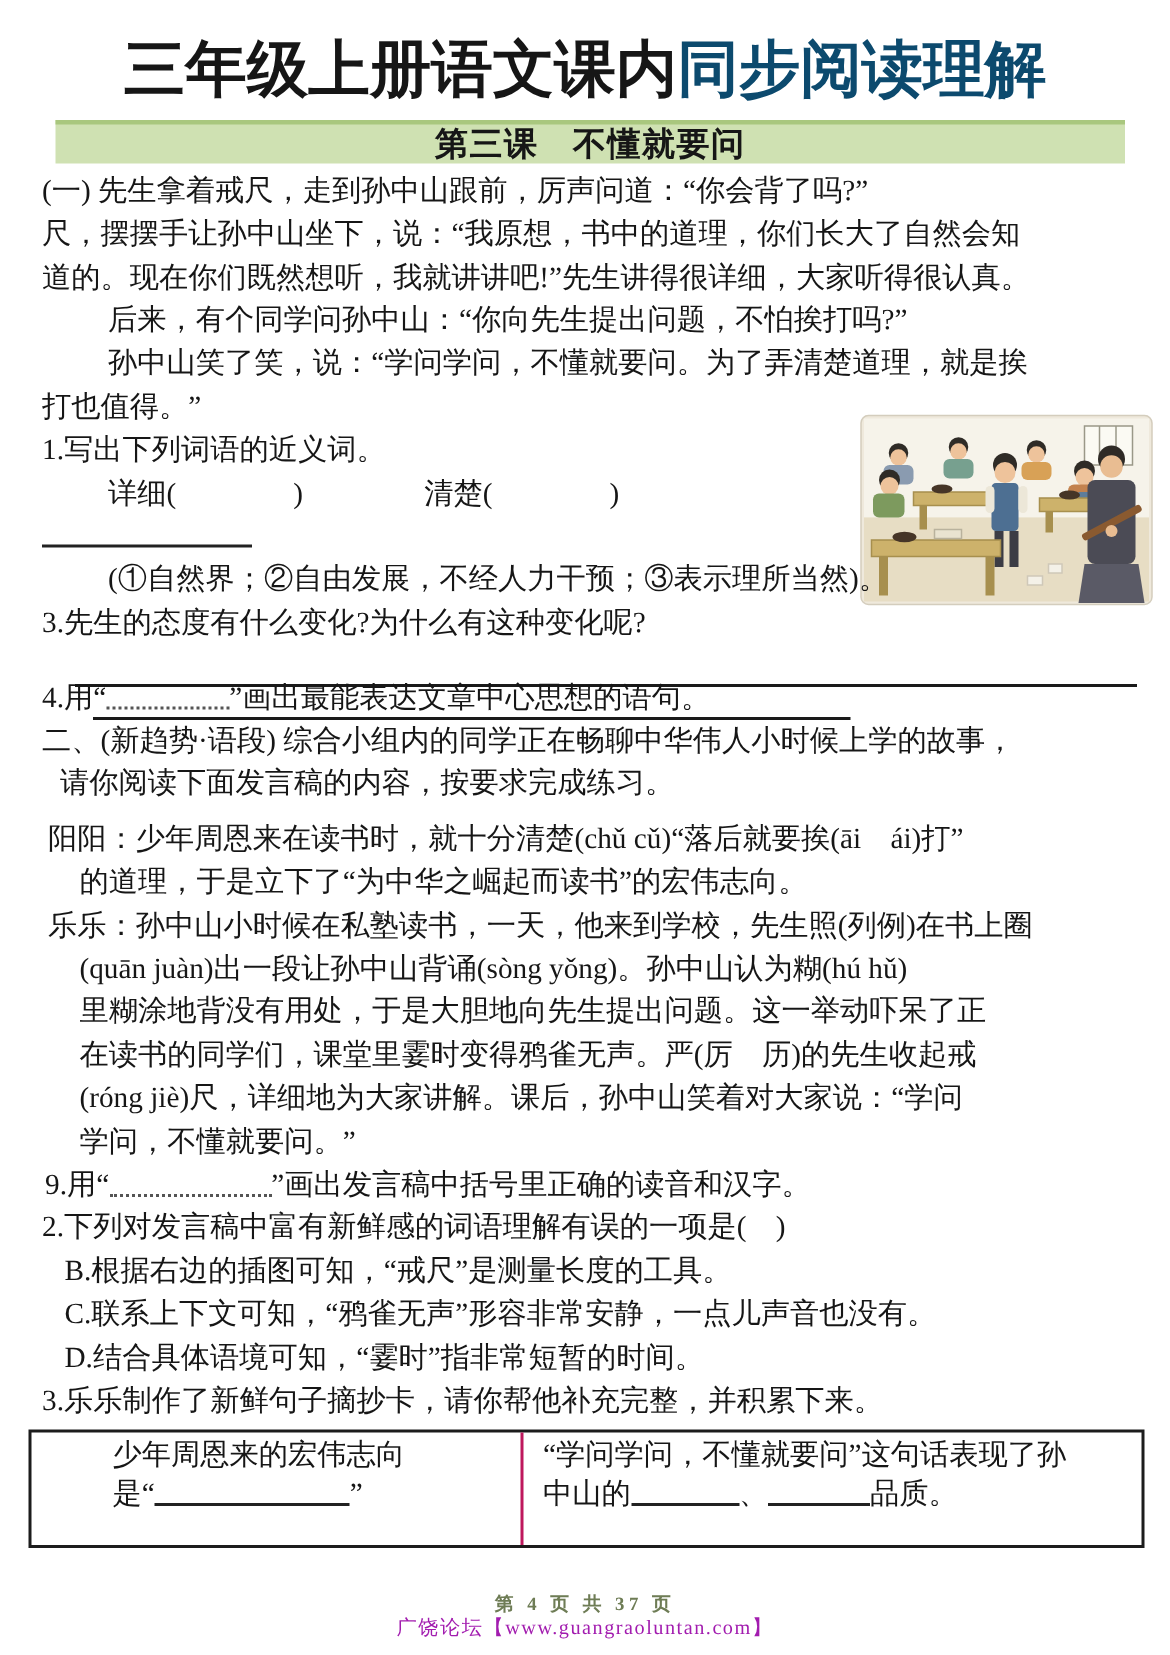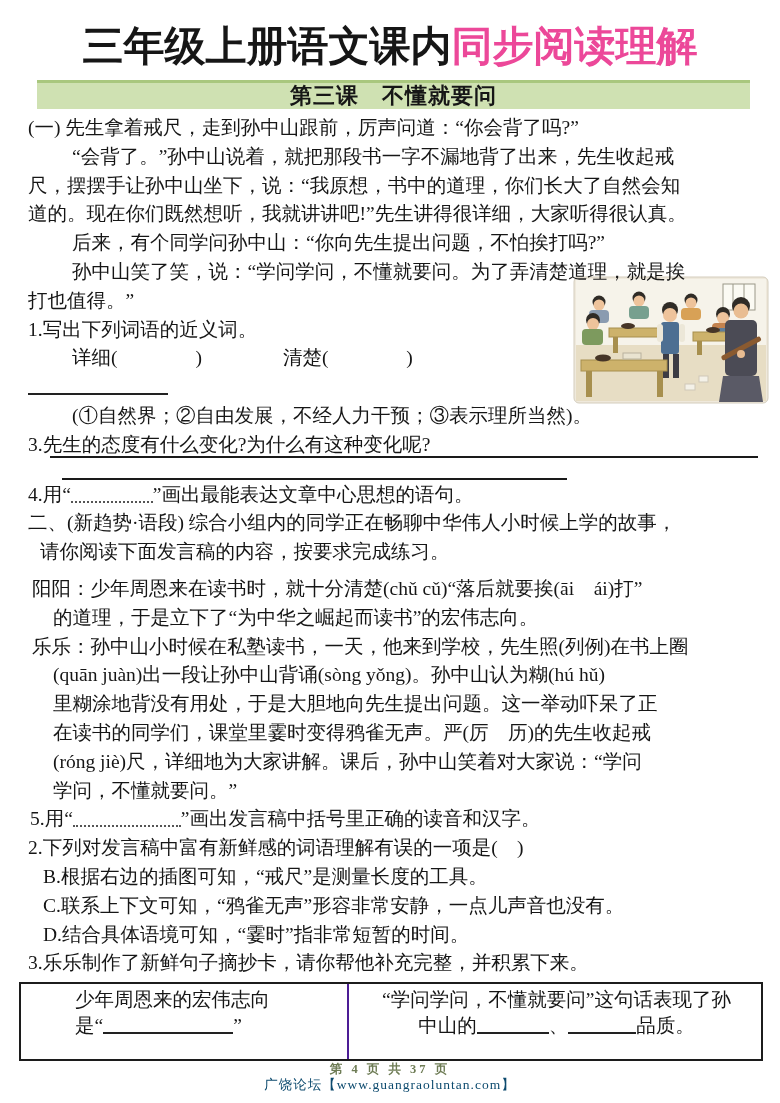--- a/index.html
+++ b/index.html
@@ -1,21 +1,21 @@
 <!DOCTYPE html>
 <html><head>
 <meta charset="utf-8">
 <style>
   html,body{margin:0;padding:0;background:#ffffff;}
   .page{position:relative;width:780px;height:1103px;background:#ffffff;overflow:hidden;
         font-family:"Liberation Serif","DejaVu Serif",serif;color:#161616;}
 
   .title{position:absolute;top:20px;left:0;width:100%;text-align:center;
          font-size:41px;font-weight:700;line-height:52px;white-space:nowrap;}
-  .title .red{color:#ec4899;}
+  .title .red{color:#0c4a6e;}
 
   .banner{position:absolute;top:80px;left:37px;width:713px;height:26px;
           background:#cfe1b2;border-top:3px solid #a9c77e;text-align:center;
           font-size:22px;font-weight:700;line-height:26px;letter-spacing:1px;}
 
   .content{position:absolute;top:114px;left:28px;width:730px;font-size:19.5px;z-index:1;}
   .ln{line-height:28.8px;white-space:nowrap;}
   .ind{text-indent:44px;}
   .m44{margin-left:44px;}
   .m12{margin-left:12px;}
@@ -30,30 +30,30 @@
   .blank{display:inline-block;border-bottom:2px solid #222;height:16px;vertical-align:-2px;}
   .dotted{border-bottom:2px dotted #555;}
   .w140{width:140px;}.w82{width:82px;}.w108{width:108px;}
   .blank-l{width:130px;}.blank-r1{width:72px;}.blank-r2{width:68px;}
 
   .ansline{position:absolute;height:0;border-top:2px solid #1a1a1a;z-index:1;}
   .ans1{left:50px;top:456px;width:708px;}
   .ans2{left:62px;top:478px;width:505px;}
 
   .card{margin-top:4px;margin-left:-9px;width:740px;border:2px solid #1c1c1c;display:flex;background:#fff;}
-  .card-left{width:264px;border-right:2px solid #4c1d95;padding:3px 8px 16px 54px;}
-  .card-right{flex:1;padding:3px 10px 20px 13px;text-align:center;}
+  .card-left{width:264px;border-right:2px solid #be185d;padding:3px 8px 16px 54px;}
+  .card-right{flex:1;padding:3px 10px 20px 13px;}
   .cl{line-height:26px;white-space:nowrap;}
 
   .illu{position:absolute;left:573px;top:276px;width:196px;height:128px;z-index:0;}
 
   .pg{position:absolute;top:1061px;left:0;width:100%;text-align:center;
       font-size:12.5px;font-weight:700;color:#6e7c55;letter-spacing:3px;}
   .site{position:absolute;top:1076px;left:0;width:100%;text-align:center;
-        font-size:13.5px;color:#0c4a6e;letter-spacing:1px;}
+        font-size:13.5px;color:#a21caf;letter-spacing:1px;}
 </style>
 </head>
 <body>
 
 <div class="page">
 
   <h1 class="title" style="margin:0;">
     <span>三年级上册语文课内</span><span class="red">同步阅读理解</span>
   </h1>
 
@@ -113,21 +113,20 @@
     <rect x="146" y="70" width="44" height="5" rx="2" fill="#8a5a30" transform="rotate(-28 168 72)"></rect>
     <circle cx="168" cy="78" r="4" fill="#e9bd92"></circle>
   </svg>
 
   <div class="ansline ans1"></div>
   <div class="ansline ans2"></div>
 
   <div class="content">
 
     <div class="ln">(一) 先生拿着戒尺，走到孙中山跟前，厉声问道：“你会背了吗?”</div>
-    <div class="ln ind">“会背了。”孙中山说着，就把那段书一字不漏地背了出来，先生收起戒</div>
     <div class="ln">尺，摆摆手让孙中山坐下，说：“我原想，书中的道理，你们长大了自然会知</div>
     <div class="ln">道的。现在你们既然想听，我就讲讲吧!”先生讲得很详细，大家听得很认真。</div>
     <div class="ln ind">后来，有个同学问孙中山：“你向先生提出问题，不怕挨打吗?”</div>
     <div class="ln ind">孙中山笑了笑，说：“学问学问，不懂就要问。为了弄清楚道理，就是挨</div>
     <div class="ln">打也值得。”</div>
 
     <div class="ln">1.写出下列词语的近义词。</div>
     <div class="ln">
       <span class="m44">详细(　　　　)</span>
       <span class="syn2">清楚(　　　　)</span>
@@ -157,21 +156,21 @@
     <div class="ln sp1">
       <span>乐乐：</span><span>孙中山小时候在私塾读书，一天，他来到学校，先生照(列例)在书上圈</span>
     </div>
     <div class="ln spc">(quān juàn)出一段让孙中山背诵(sòng yǒng)。孙中山认为糊(hú hǔ)</div>
     <div class="ln spc">里糊涂地背没有用处，于是大胆地向先生提出问题。这一举动吓呆了正</div>
     <div class="ln spc">在读书的同学们，课堂里霎时变得鸦雀无声。严(厉　历)的先生收起戒</div>
     <div class="ln spc">(róng jiè)尺，详细地为大家讲解。课后，孙中山笑着对大家说：“学问</div>
     <div class="ln spc">学问，不懂就要问。”</div>
 
     <div class="ln m2">
-      <span>5.用“</span><span class="blank dotted w108"></span><span>”画出发言稿中括号里正确的读音和汉字。</span>
+      <span>9.用“</span><span class="blank dotted w108"></span><span>”画出发言稿中括号里正确的读音和汉字。</span>
     </div>
     <div class="ln">2.下列对发言稿中富有新鲜感的词语理解有误的一项是(　)</div>
 
     <div class="ln opt">B.根据右边的插图可知，“戒尺”是测量长度的工具。</div>
     <div class="ln opt">C.联系上下文可知，“鸦雀无声”形容非常安静，一点儿声音也没有。</div>
     <div class="ln opt">D.结合具体语境可知，“霎时”指非常短暂的时间。</div>
 
     <div class="ln">3.乐乐制作了新鲜句子摘抄卡，请你帮他补充完整，并积累下来。</div>
 
     <div class="card">

